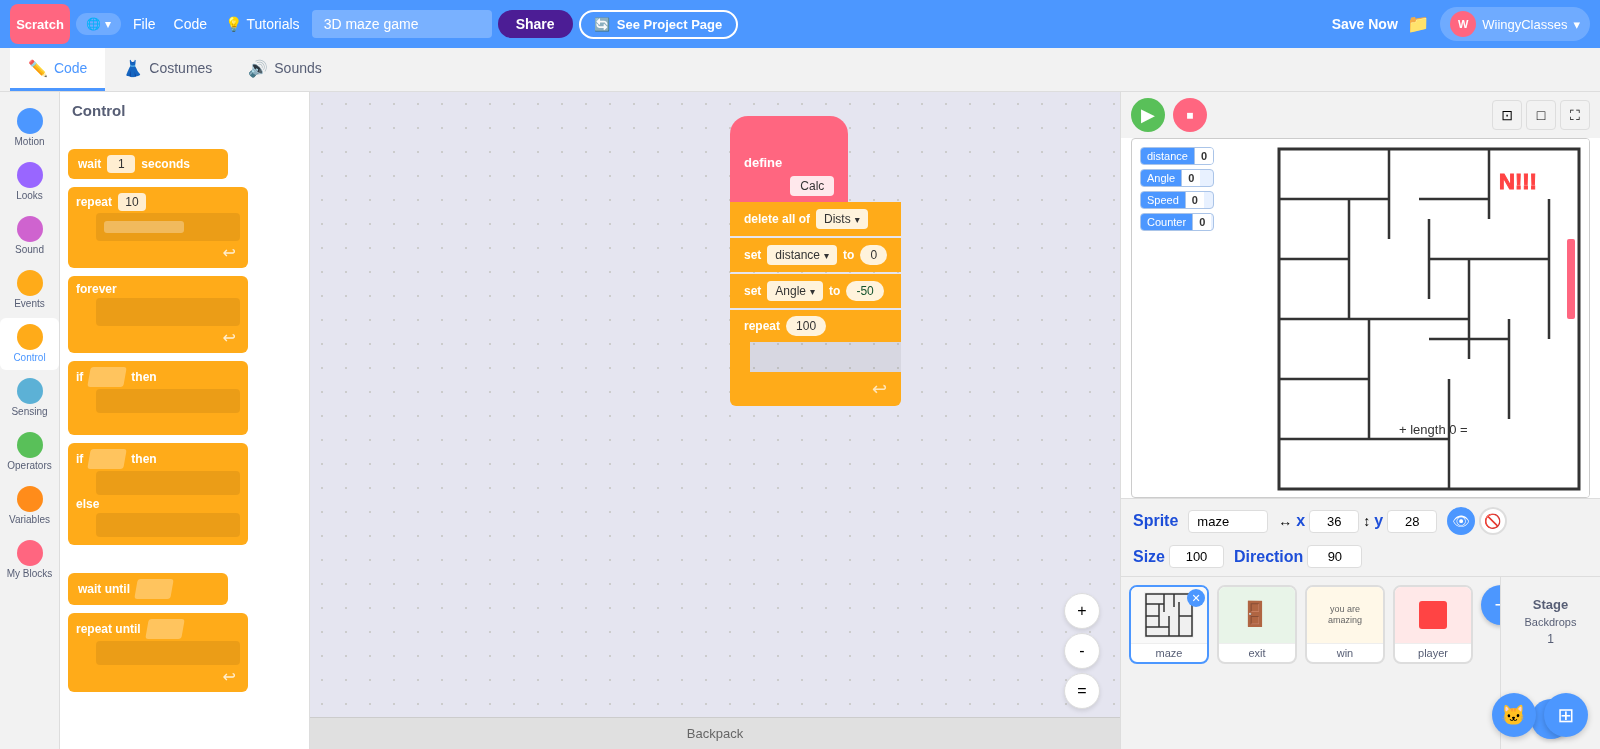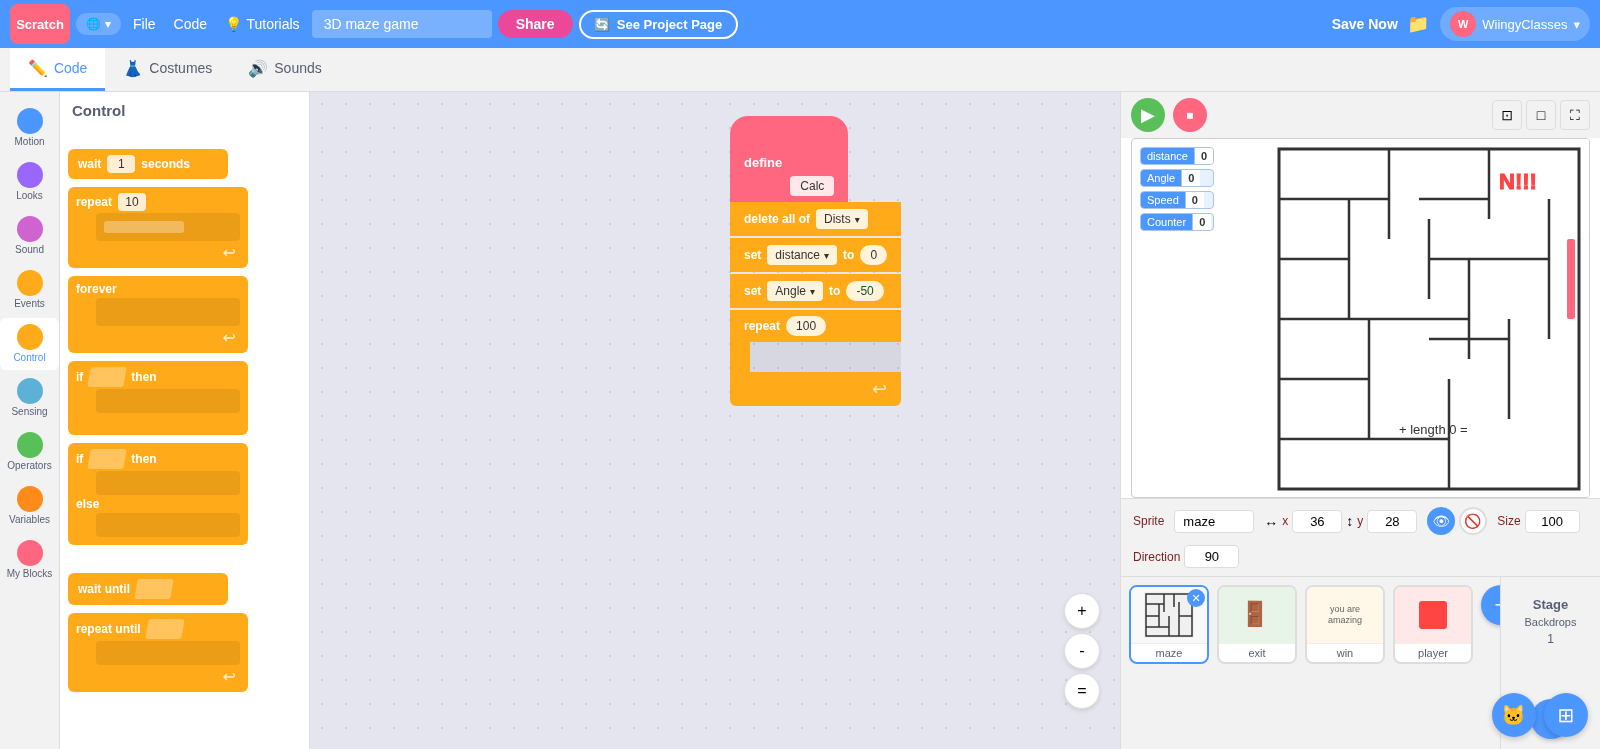--- a/index.html
+++ b/index.html
@@ -40,21 +40,21 @@
     }
     .project-name-input {
       background: rgba(255,255,255,0.25);
       border: none; border-radius: 4px;
       color: white; font-size: 14px;
       padding: 6px 12px; width: 180px;
       outline: none;
     }
     .project-name-input::placeholder { color: rgba(255,255,255,0.7); }
     .share-btn {
-      background: #ec4899; border: none; border-radius: 20px;
+      background: #4c1d95; border: none; border-radius: 20px;
       color: white; font-size: 14px; font-weight: bold;
       padding: 6px 18px; cursor: pointer;
     }
     .see-project-btn {
       background: none; border: 2px solid white; border-radius: 20px;
       color: white; font-size: 13px; font-weight: bold;
       padding: 5px 14px; cursor: pointer;
       display: flex; align-items: center; gap: 6px;
     }
     .spacer { flex: 1; }
@@ -272,21 +272,21 @@
     
     #sprite-info {
       padding: 8px 12px;
       background: #f2f2f2;
       border-top: 1px solid #ddd;
     }
     .sprite-row {
       display: flex; align-items: center; gap: 10px;
       flex-wrap: wrap;
     }
-    .sprite-label { color: #7f1d1d; font-size: 12px; }
+    .sprite-label { color: #1d4ed8; font-size: 16px; font-weight: bold; }
     .sprite-name-input {
       border: 1px solid #ddd; border-radius: 4px;
       padding: 3px 8px; font-size: 13px; width: 80px;
     }
     .coord-input {
       border: 1px solid #ddd; border-radius: 4px;
       padding: 3px 6px; font-size: 13px; width: 50px; text-align: center;
     }
     .show-btns { display: flex; gap: 4px; }
     .show-btn {
@@ -578,20 +578,23 @@
       </div>
 
     </div>
 
     <div class="zoom-controls">
       <button class="zoom-btn">+</button>
       <button class="zoom-btn">-</button>
       <button class="zoom-btn">=</button>
     </div>
 
+    <div class="backpack-bar">
+      <span>Backpack</span>
+    </div>
   </div>
 
   <div id="right-panel">
 
     <div class="stage-controls-top">
       <div class="play-controls">
         <div class="green-flag">▶</div>
         <div class="stop-btn">⏹</div>
       </div>
       <div class="stage-size-btns">

